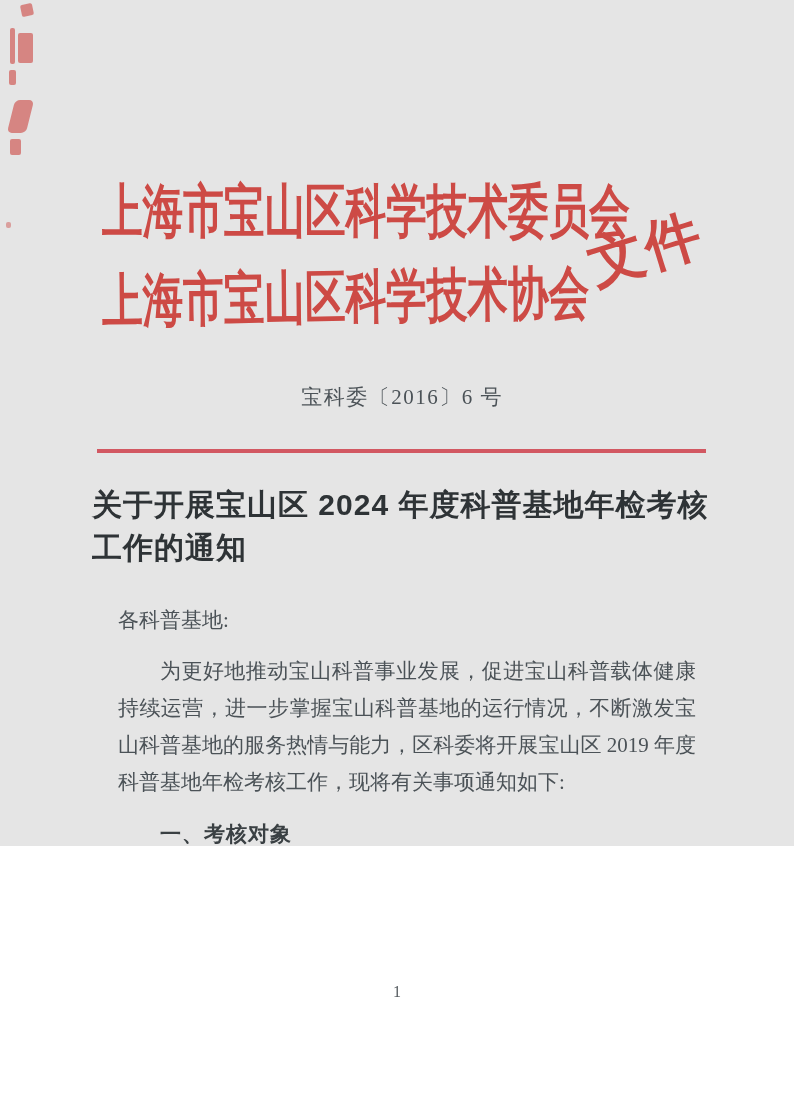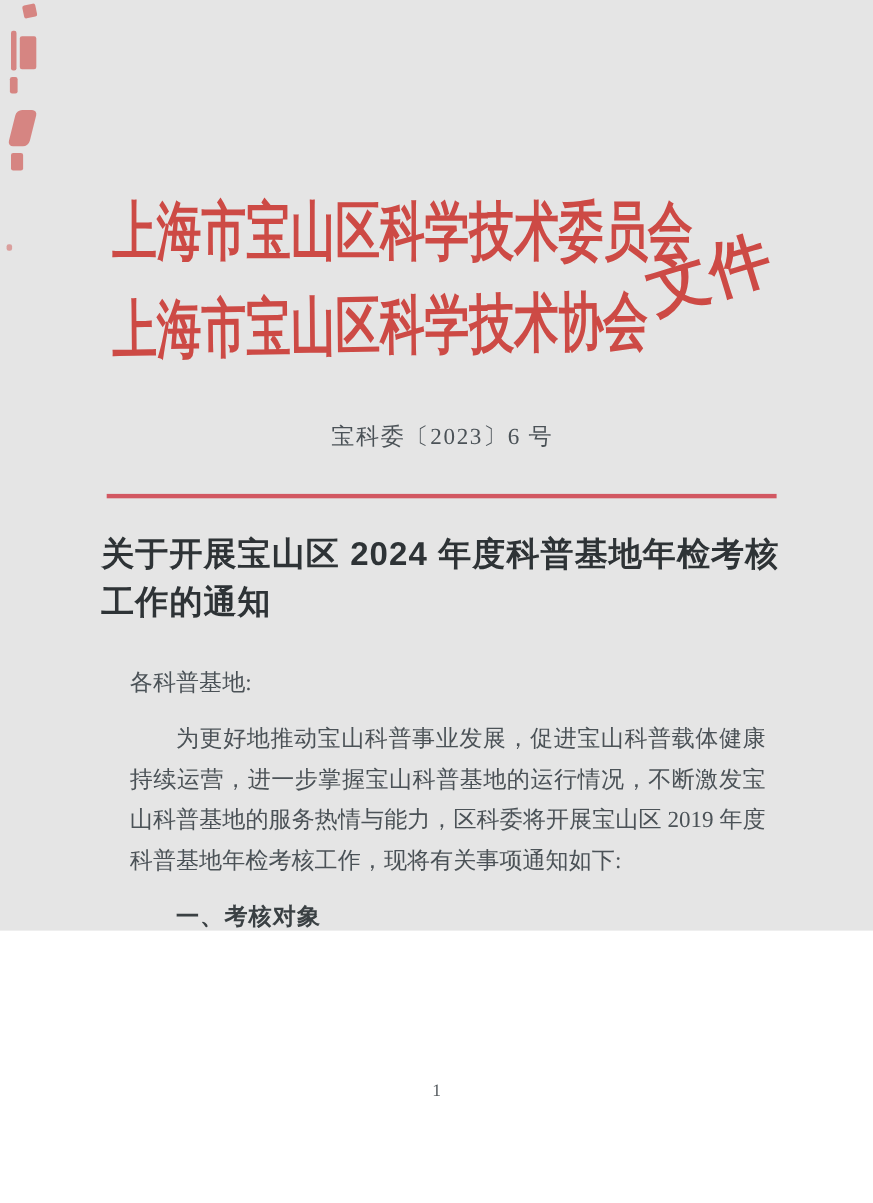--- a/index.html
+++ b/index.html
@@ -110,21 +110,21 @@
   <div class="artifact a5"></div>
   <div class="artifact a6"></div>
   <div class="artifact a7"></div>
 
   <div class="letterhead">
     <span class="issuer-line issuer-1">上海市宝山区科学技术委员会</span>
     <span class="issuer-line issuer-2">上海市宝山区科学技术协会</span>
     <span class="doc-type">文件</span>
   </div>
 
-  <div class="doc-number">宝科委〔2023〕6 号</div>
+  <div class="doc-number">宝科委〔2016〕6 号</div>
 
   <div class="red-divider"></div>
 
   <div class="doc-title">
     <div>关于开展宝山区 2024 年度科普基地年检考核</div>
     <div>工作的通知</div>
   </div>
 
   <div class="body-text">
     <p>各科普基地:</p>

